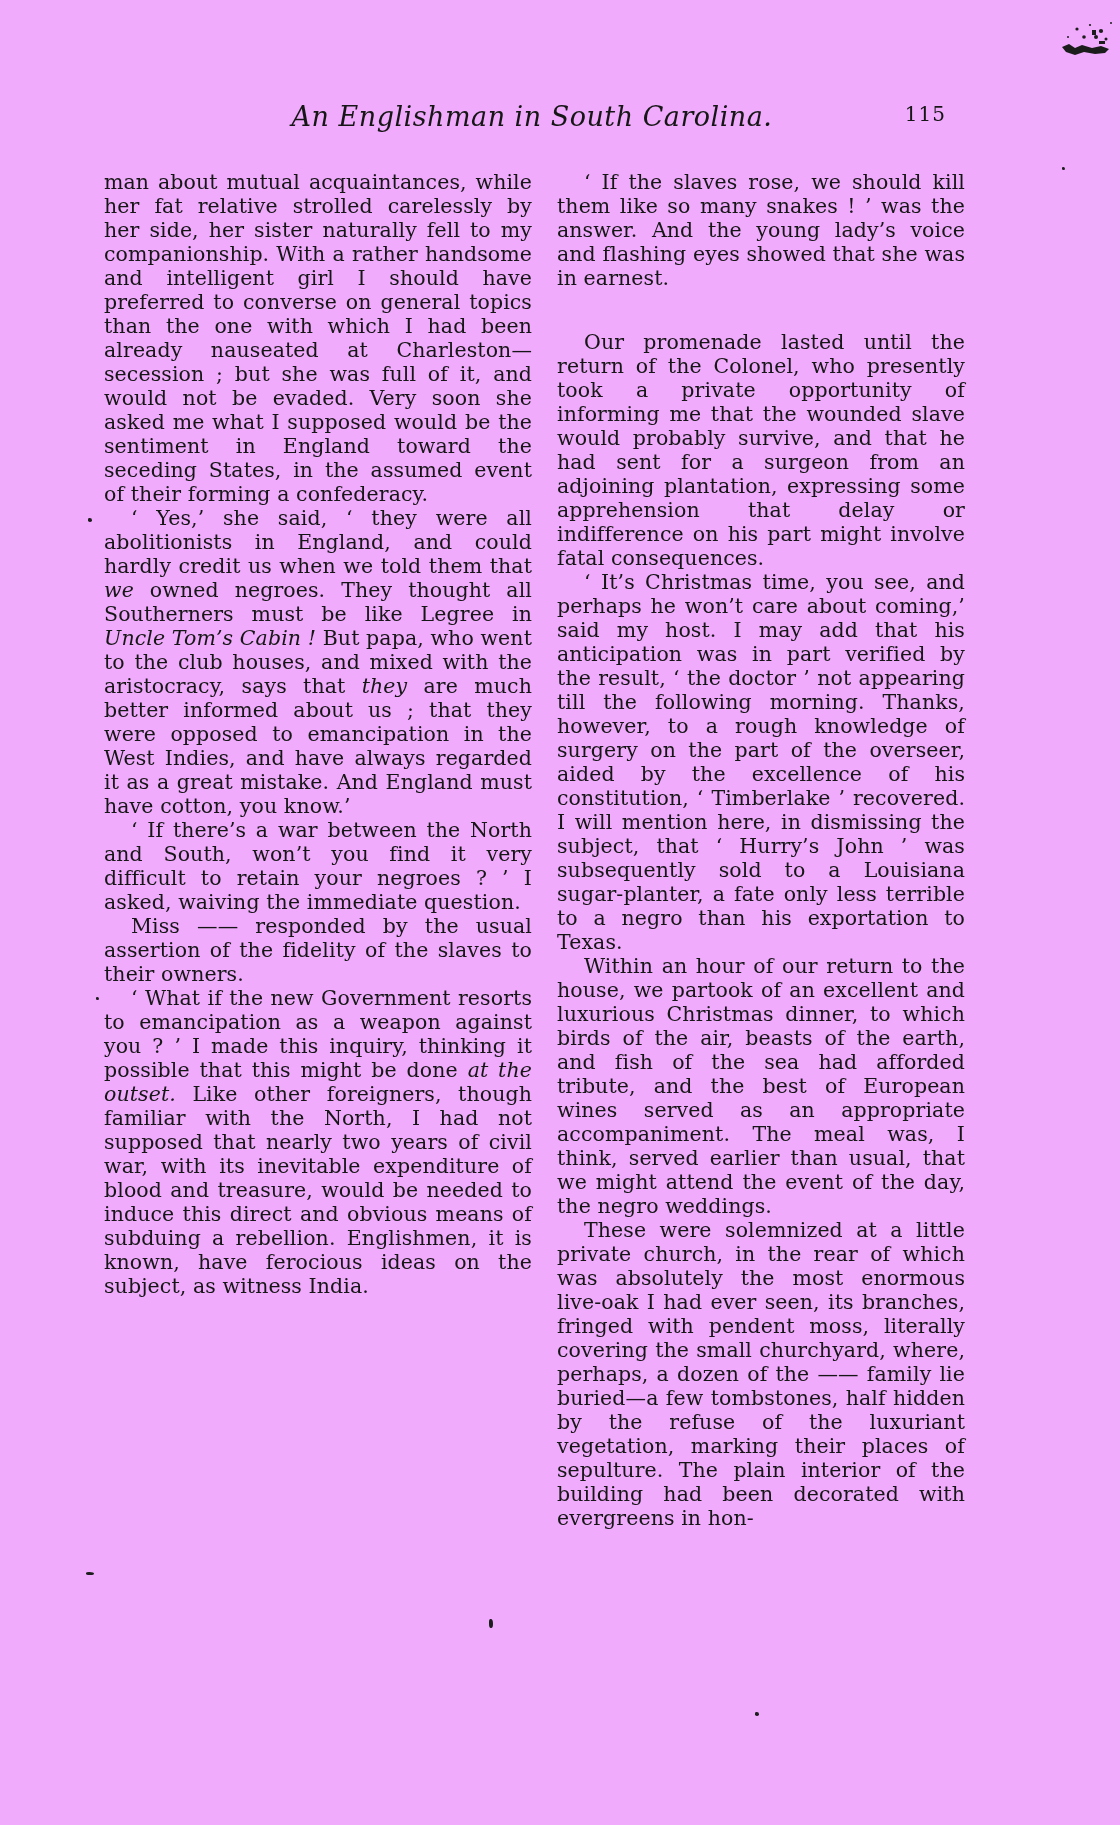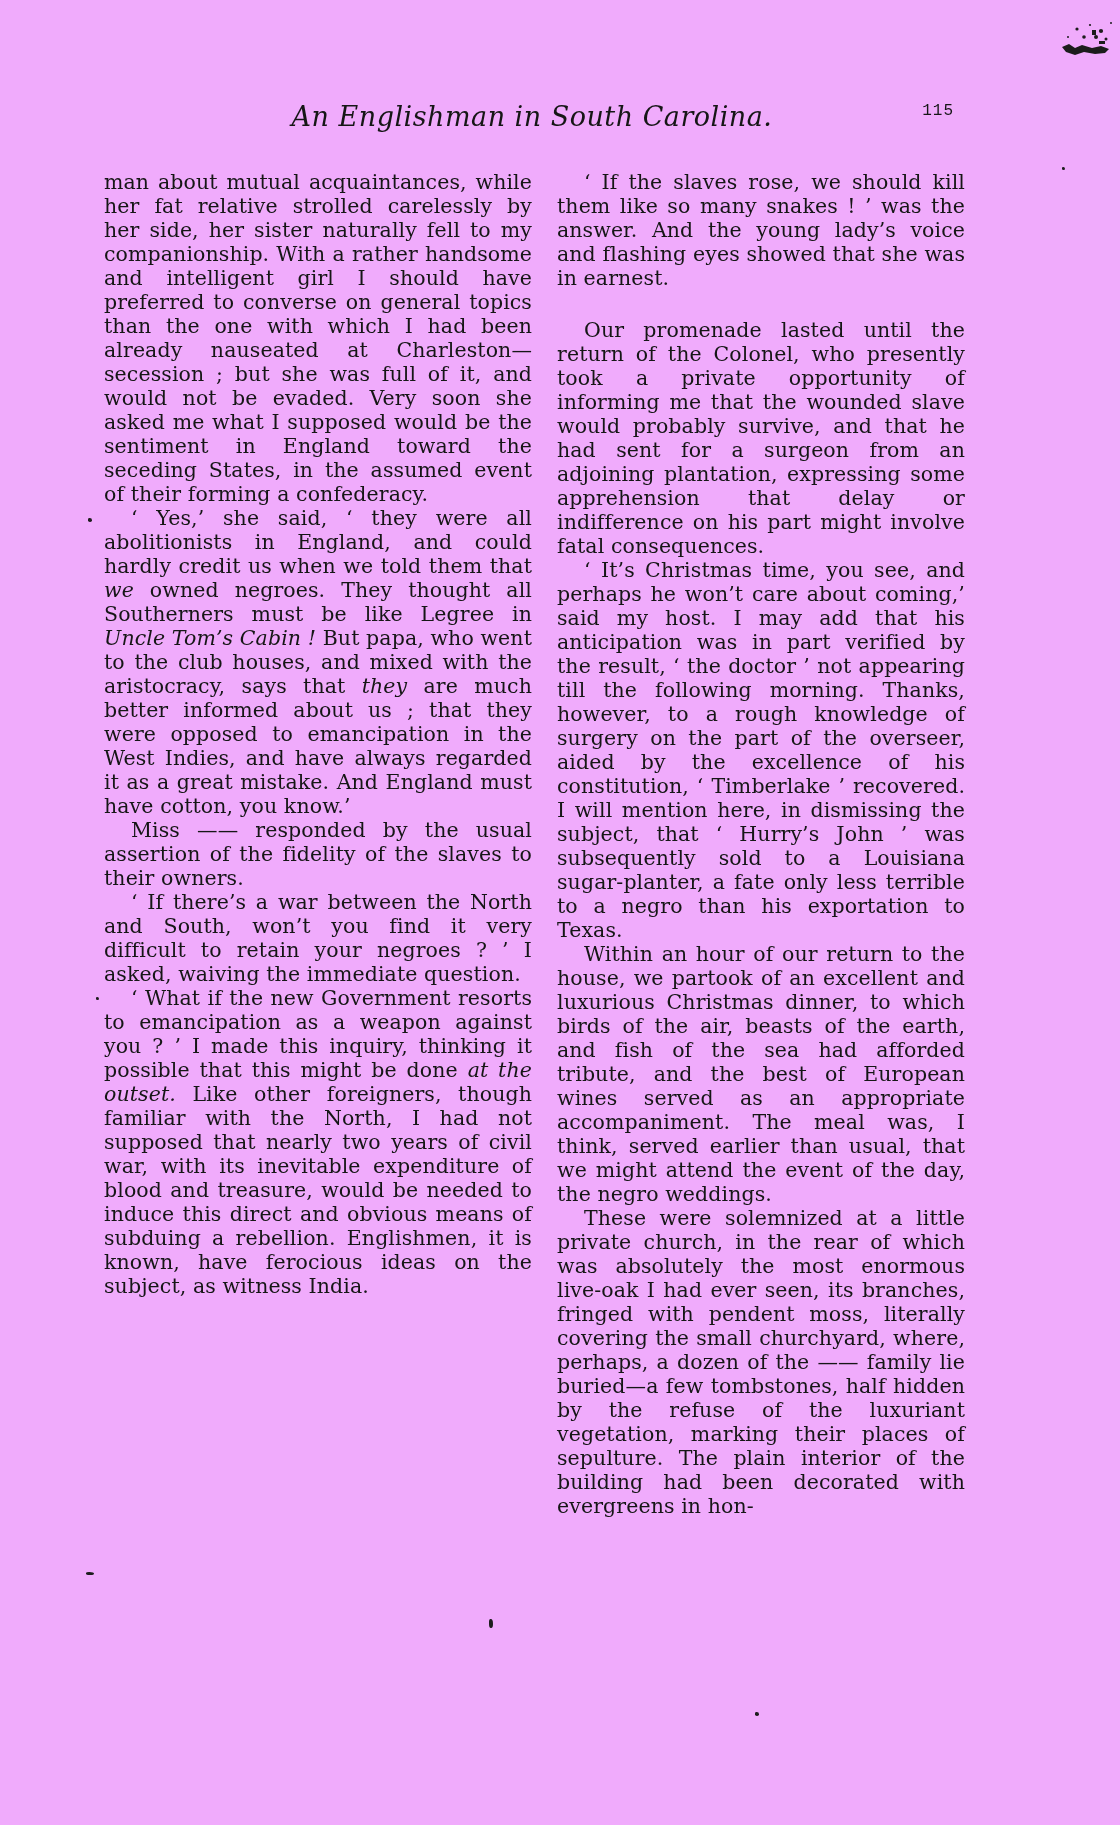--- a/index.html
+++ b/index.html
@@ -26,42 +26,41 @@
   }
   .running-title {
     text-align: center;
     font-style: italic;
     font-size: 27px;
     letter-spacing: 0.5px;
     color: #161616;
   }
   .page-number {
     position: absolute;
-    right: 6px;
+    right: 14px;
     top: 1px;
-    font-size: 16px;
+    font-size: 20px;
     font-style: normal;
     letter-spacing: 1px;
     color: #161616;
-    font-family: Liberation Mono, monospace;
   }
   .col {
     position: absolute;
     top: 170px;
     font-size: 20.5px;
     line-height: 24px;
     text-align: justify;
     letter-spacing: 0.1px;
     color: #161616;
   }
   .col-left  { left: 104px; width: 428px; }
   .col-right { left: 557px; width: 408px; }
   .para { margin: 0; text-indent: 27px; }
   .para.no-indent { text-indent: 0; }
-  .para.gap-before { margin-top: 28px; }
+  .para.gap-before { margin-top: 40px; }
   .para i { font-style: italic; }
   .smudge {
     position: absolute;
     left: 1056px;
     top: 16px;
     width: 60px;
     height: 46px;
   }
   .speck {
     position: absolute;
@@ -89,22 +88,22 @@
     <circle cx="12" cy="21" r="1.0" fill="#1c1c1c"></circle>
     <circle cx="55" cy="7" r="1.0" fill="#1c1c1c"></circle>
     <circle cx="40" cy="21" r="2.0" fill="#1c1c1c"></circle>
     <rect x="36" y="14" width="4" height="5" fill="#1c1c1c"></rect>
     <rect x="43" y="25" width="6" height="3" fill="#1c1c1c"></rect>
   </svg>
 
   <div class="col col-left">
       <p class="para no-indent"><span>man about mutual acquaintances, while her fat relative strolled carelessly by her side, her sister naturally fell to my companionship. With a rather handsome and intelligent girl I should have preferred to converse on general topics than the one with which I had been already nauseated at Charleston—secession ; but she was full of it, and would not be evaded. Very soon she asked me what I supposed would be the sentiment in England toward the seceding States, in the assumed event of their forming a confederacy.</span></p>
       <p class="para"><span>‘ Yes,’ she said, ‘ they were all abolitionists in England, and could hardly credit us when we told them that </span><i>we</i><span> owned negroes. They thought all Southerners must be like Legree in </span><i>Uncle Tom’s Cabin !</i><span> But papa, who went to the club houses, and mixed with the aristocracy, says that </span><i>they</i><span> are much better informed about us ; that they were opposed to emancipation in the West Indies, and have always regarded it as a great mistake. And England must have cotton, you know.’</span></p>
+      <p class="para"><span>‘ If there’s a war between the North and South, won’t you find it very difficult to retain your negroes ? ’ I asked, waiving the immediate question.</span></p>
       <p class="para"><span>Miss —— responded by the usual assertion of the fidelity of the slaves to their owners.</span></p>
-      <p class="para"><span>‘ If there’s a war between the North and South, won’t you find it very difficult to retain your negroes ? ’ I asked, waiving the immediate question.</span></p>
       <p class="para"><span>‘ What if the new Government resorts to emancipation as a weapon against you ? ’ I made this inquiry, thinking it possible that this might be done </span><i>at the outset.</i><span> Like other foreigners, though familiar with the North, I had not supposed that nearly two years of civil war, with its inevitable expenditure of blood and treasure, would be needed to induce this direct and obvious means of subduing a rebellion. Englishmen, it is known, have ferocious ideas on the subject, as witness India.</span></p>
     </div>
 
   <div class="col col-right">
       <p class="para"><span>‘ If the slaves rose, we should kill them like so many snakes ! ’ was the answer. And the young lady’s voice and flashing eyes showed that she was in earnest.</span></p>
       <p class="para gap-before"><span>Our promenade lasted until the return of the Colonel, who presently took a private opportunity of informing me that the wounded slave would probably survive, and that he had sent for a surgeon from an adjoining plantation, expressing some apprehension that delay or indifference on his part might involve fatal consequences.</span></p>
       <p class="para"><span>‘ It’s Christmas time, you see, and perhaps he won’t care about coming,’ said my host. I may add that his anticipation was in part verified by the result, ‘ the doctor ’ not appearing till the following morning. Thanks, however, to a rough knowledge of surgery on the part of the overseer, aided by the excellence of his constitution, ‘ Timberlake ’ recovered. I will mention here, in dismissing the subject, that ‘ Hurry’s John ’ was subsequently sold to a Louisiana sugar-planter, a fate only less terrible to a negro than his exportation to Texas.</span></p>
       <p class="para"><span>Within an hour of our return to the house, we partook of an excellent and luxurious Christmas dinner, to which birds of the air, beasts of the earth, and fish of the sea had afforded tribute, and the best of European wines served as an appropriate accompaniment. The meal was, I think, served earlier than usual, that we might attend the event of the day, the negro weddings.</span></p>
       <p class="para"><span>These were solemnized at a little private church, in the rear of which was absolutely the most enormous live-oak I had ever seen, its branches, fringed with pendent moss, literally covering the small churchyard, where, perhaps, a dozen of the —— family lie buried—a few tombstones, half hidden by the refuse of the luxuriant vegetation, marking their places of sepulture. The plain interior of the building had been decorated with evergreens in hon-</span></p>
     </div>

